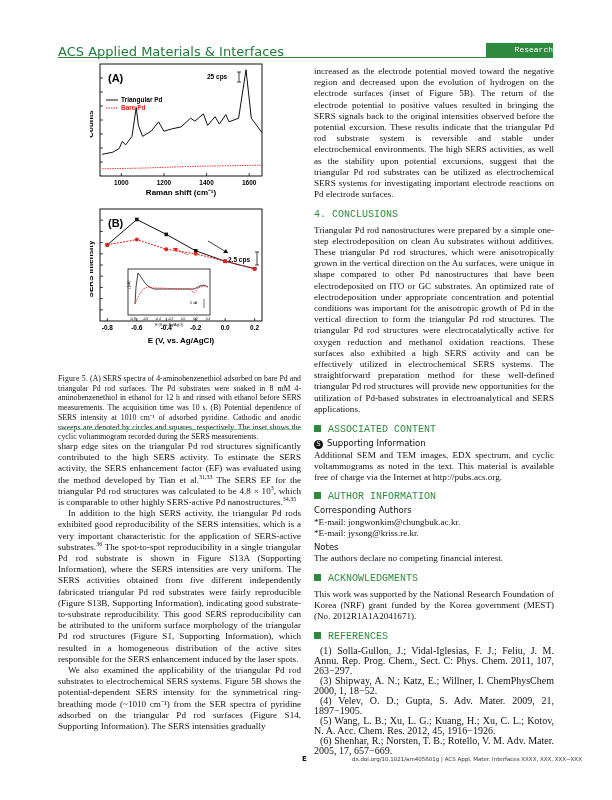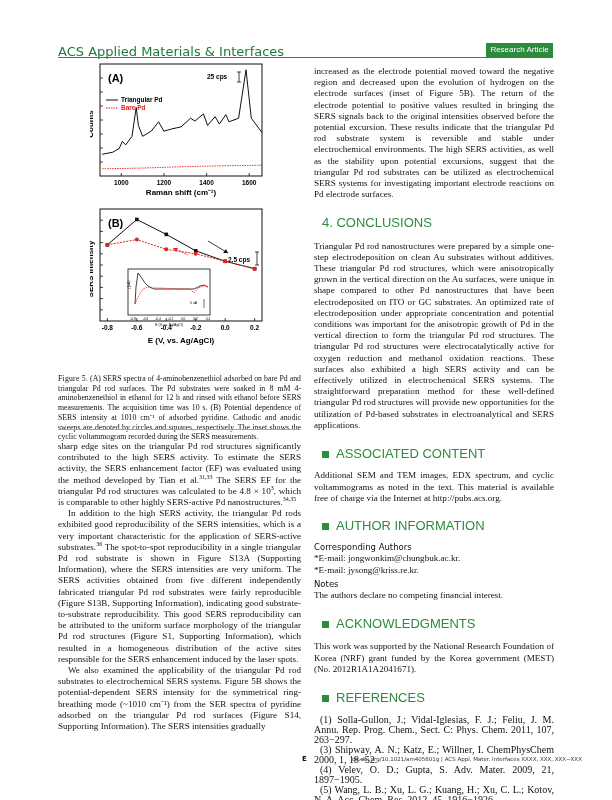--- a/index.html
+++ b/index.html
@@ -1,28 +1,28 @@
 <!DOCTYPE html>
 <html><head>
 <meta charset="utf-8">
 <style>
   html, body { margin:0; padding:0; background:#fff; }
   body { width:612px; height:800px; position:relative; overflow:hidden; font-family:"Liberation Serif", serif; color:#111; }
   .hdr-journal { position:absolute; left:58px; top:44px; font-family:"DejaVu Sans", sans-serif; font-size:13px; color:#1f7a3a; }
-  .hdr-badge { position:absolute; left:486px; top:43px; width:67px; height:14px; background:#2e8b3d; color:#fff; font-family:Liberation Sans, sans-serif; font-size:8px; line-height:14px; text-align:center; }
+  .hdr-badge { position:absolute; left:486px; top:43px; width:67px; height:14px; background:#2e8b3d; color:#fff; font-family:Liberation Mono, monospace; font-size:8px; line-height:14px; text-align:right; }
   .hdr-rule { position:absolute; left:58px; top:57px; width:495px; height:1px; background:#2e8b3d; }
   .col { position:absolute; font-size:9.1px; line-height:11.2px; text-align:justify; }
   .colL { left:58px; width:243px; }
   .colR { left:314px; width:240px; }
   .p { margin:0; }
   .indent { text-indent:10px; }
   .caption { position:absolute; left:58px; top:374px; width:243px; font-size:7.8px; line-height:9.7px; text-align:justify; }
   .caption b { font-weight:normal; letter-spacing:0.2px; }
   .cap-rule { position:absolute; left:58px; top:429px; width:243px; height:1px; background:#7fbf8f; }
-  .sec-h { font-family:Liberation Sans, sans-serif; font-size:13px; color:#2e8b3d; margin:8px; }
+  .sec-h { font-family:Liberation Mono, monospace; font-size:10px; color:#2e8b3d; margin:0; }
   .sec-h .sq { display:inline-block; width:7px; height:7px; background:#2e8b3d; margin-right:7px; vertical-align:0px; }
   .sub-h { font-family:"DejaVu Sans", sans-serif; font-size:8.5px; margin:0; }
   .si-icon { display:inline-block; width:9px; height:9px; border-radius:50%; background:#111; color:#fff; font-size:7px; line-height:9px; text-align:center; margin-right:4px; }
   .ref { font-size:10px; line-height:10px; margin:0; text-indent:6px; }
   .footer-page { position:absolute; left:302px; top:755px; font-family:"DejaVu Sans", sans-serif; font-size:7px; font-weight:bold; }
   .footer-doi { position:absolute; left:352px; top:756px; font-family:"DejaVu Sans", sans-serif; font-size:5.5px; color:#333; }
   svg text { font-family:"Liberation Sans", sans-serif; }
   sup { font-size:6px; line-height:0; }
 </style>
 </head>
@@ -154,20 +154,21 @@
 
 <div class="col colR" style="top:66px;">
   <p class="p">increased as the electrode potential moved toward the negative region and decreased upon the evolution of hydrogen on the electrode surfaces (inset of Figure 5B). The return of the electrode potential to positive values resulted in bringing the SERS signals back to the original intensities observed before the potential excursion. These results indicate that the triangular Pd rod substrate system is reversible and stable under electrochemical environments. The high SERS activities, as well as the stability upon potential excursions, suggest that the triangular Pd rod substrates can be utilized as electrochemical SERS systems for investigating important electrode reactions on Pd electrode surfaces.</p>
   <div style="height:9px"></div>
   <p class="sec-h">4. CONCLUSIONS</p>
   <div style="height:4px"></div>
   <p class="p">Triangular Pd rod nanostructures were prepared by a simple one-step electrodeposition on clean Au substrates without additives. These triangular Pd rod structures, which were anisotropically grown in the vertical direction on the Au surfaces, were unique in shape compared to other Pd nanostructures that have been electrodeposited on ITO or GC substrates. An optimized rate of electrodeposition under appropriate concentration and potential conditions was important for the anisotropic growth of Pd in the vertical direction to form the triangular Pd rod structures. The triangular Pd rod structures were electrocatalytically active for oxygen reduction and methanol oxidation reactions. These surfaces also exhibited a high SERS activity and can be effectively utilized in electrochemical SERS systems. The straightforward preparation method for these well-defined triangular Pd rod structures will provide new opportunities for the utilization of Pd-based substrates in electroanalytical and SERS applications.</p>
   <div style="height:9px"></div>
   <p class="sec-h"><span class="sq"></span><span>ASSOCIATED CONTENT</span></p>
   <div style="height:3px"></div>
+  <p class="sub-h"><span class="si-icon">S</span><span>Supporting Information</span></p>
   <p class="p">Additional SEM and TEM images, EDX spectrum, and cyclic voltammograms as noted in the text. This material is available free of charge via the Internet at http://pubs.acs.org.</p>
   <div style="height:8px"></div>
   <p class="sec-h"><span class="sq"></span><span>AUTHOR INFORMATION</span></p>
   <div style="height:3px"></div>
   <p class="sub-h">Corresponding Authors</p>
   <p class="p">*E-mail: jongwonkim@chungbuk.ac.kr.</p>
   <p class="p">*E-mail: jysong@kriss.re.kr.</p>
   <div style="height:3px"></div>
   <p class="sub-h">Notes</p>
   <p class="p">The authors declare no competing financial interest.</p>

